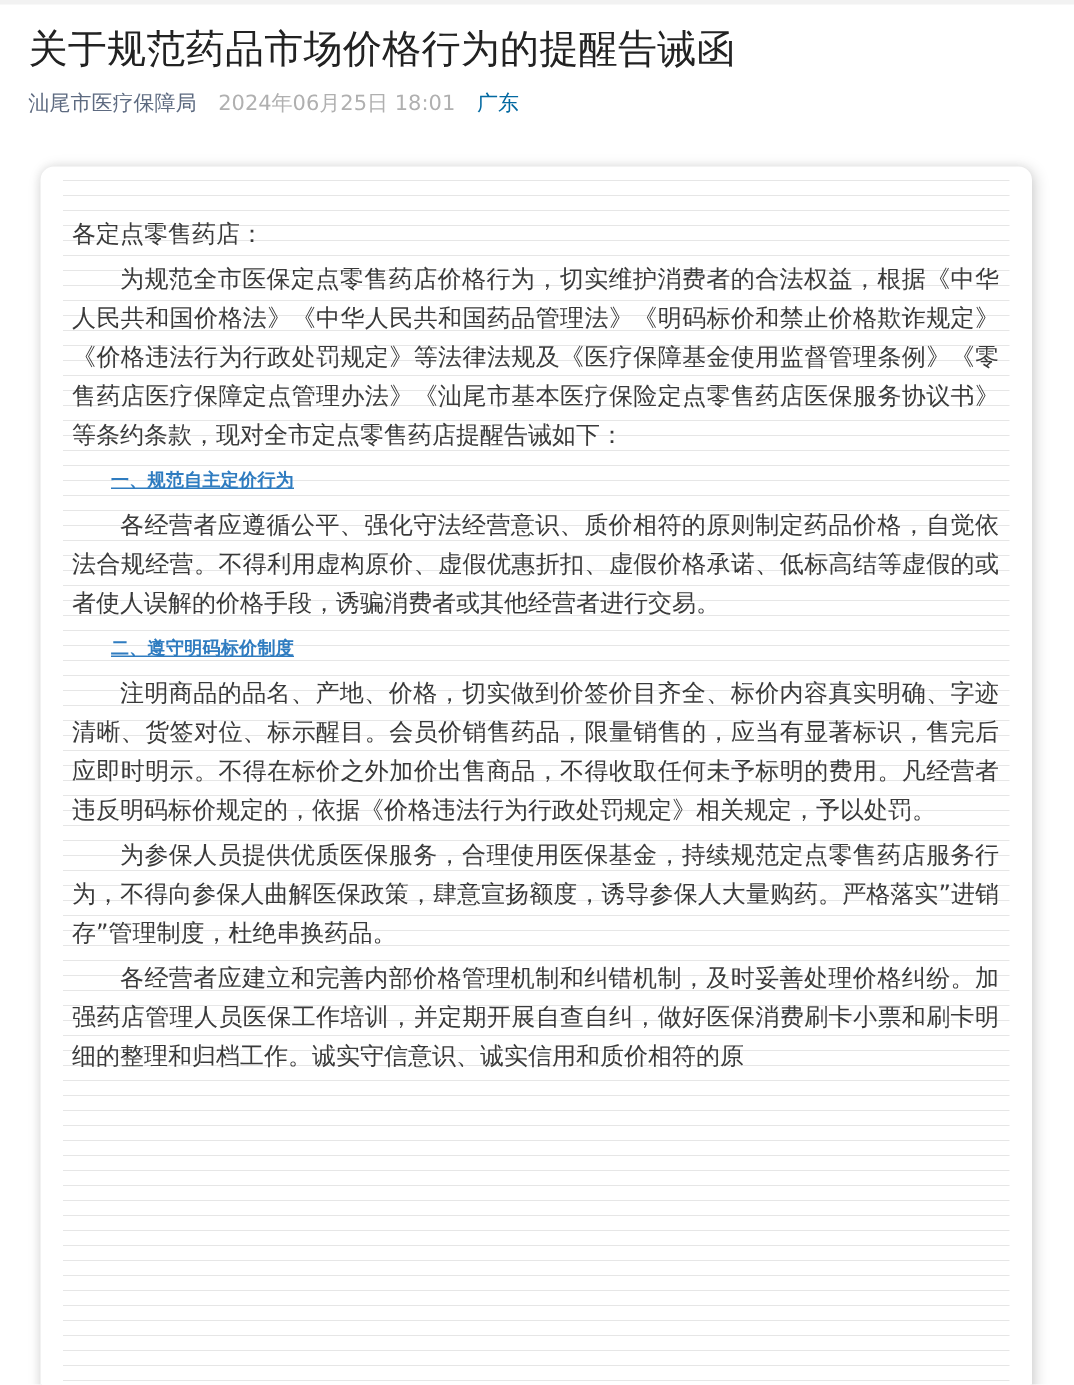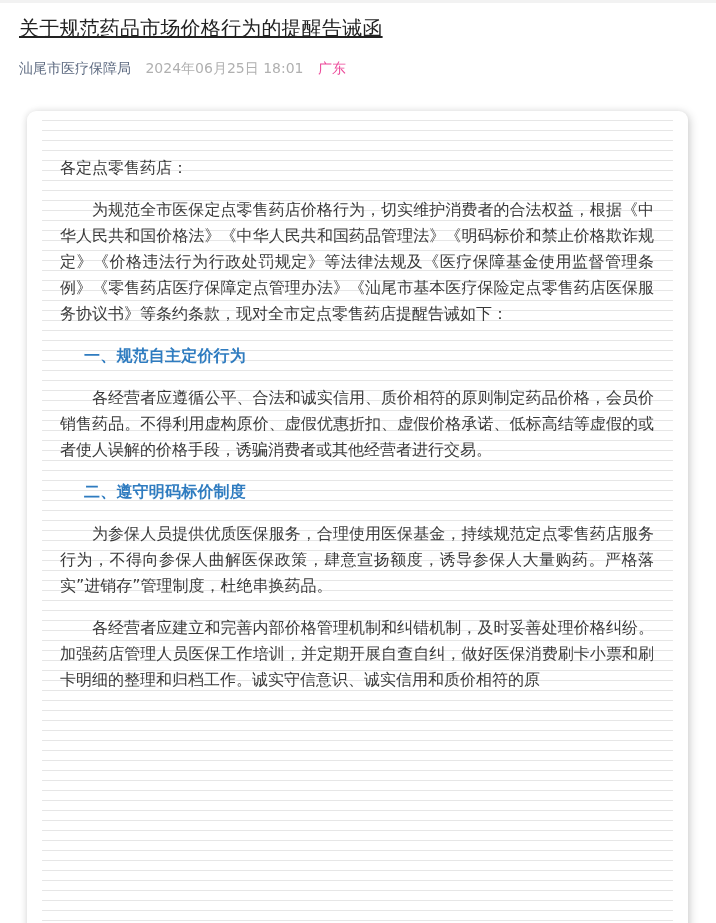--- a/index.html
+++ b/index.html
@@ -4,56 +4,56 @@
 <style>
   html, body { margin: 0; padding: 0; background: #ffffff; }
   body {
     width: 716px; height: 923px; overflow: hidden; position: relative;
     font-family: "DejaVu Sans", "Liberation Sans", sans-serif;
     color: #333;
   }
   .topline { position: absolute; left: 0; top: 0; width: 716px; height: 3px; background: #f2f2f2; }
   .title {
     position: absolute; left: 19px; top: 15px; margin: 0;
-    font-size: 20px; font-weight: normal; color: #222; letter-spacing: 0.2px;
+    font-size: 26px; font-weight: normal; color: #222; letter-spacing: 0.2px;
     white-space: nowrap;
-    text-decoration: underline;
   }
   .meta {
     position: absolute; left: 19px; top: 60px;
     font-size: 14px; white-space: nowrap;
   }
   .meta .source { color: #5d6a80; margin-right: 10px; }
   .meta .date { color: #b0b0b0; margin-right: 10px; }
-  .meta .region { color: #ec4899; }
+  .meta .region { color: #0369a1; }
 
   .card {
     position: absolute; left: 27px; top: 111px; width: 661px; height: 840px;
     background: #ffffff;
     border-radius: 9px;
     box-shadow: 2px 2px 10px rgba(0,0,0,0.18), -1px 0 6px rgba(0,0,0,0.06);
   }
   .ruled {
     position: absolute; left: 15px; top: 0; width: 631px; height: 840px;
     background-image: repeating-linear-gradient(
       to bottom,
       transparent 0px, transparent 9px,
       #e6e6e6 9px, #e6e6e6 10px);
   }
   .content {
     position: absolute; left: 17px; top: 28px; width: 626px;
     font-size: 16px; line-height: 26px; color: #3a3a3a;
   }
-  .content p { margin: 16px; text-align: justify; }
+  .content p { margin: 4px; text-align: justify; }
   .content p.indent { text-indent: 2em; }
   .content p.greeting { margin-bottom: 4px; }
   .content h2 {
-    margin: 3px 0 4px 0; font-size: 16px; line-height: 26px;
+    margin: 3px 0 4px 0; font-size: 12px; line-height: 26px;
     color: #2f7cc0; font-weight: bold; text-indent: 2.5em;
     letter-spacing: 0.2px;
+    text-decoration: underline;
   }
 </style>
 </head>
 <body>
 
 <div class="topline"></div>
 
 <h1 class="title">关于规范药品市场价格行为的提醒告诫函</h1>
 
 <div class="meta">
@@ -62,22 +62,23 @@
   <span class="region">广东</span>
 </div>
 
 <div class="card">
   <div class="ruled"></div>
   <div class="content">
     <p class="greeting">各定点零售药店：</p>
     <p class="indent">为规范全市医保定点零售药店价格行为，切实维护消费者的合法权益，根据《中华人民共和国价格法》《中华人民共和国药品管理法》《明码标价和禁止价格欺诈规定》《价格违法行为行政处罚规定》等法律法规及《医疗保障基金使用监督管理条例》《零售药店医疗保障定点管理办法》《汕尾市基本医疗保险定点零售药店医保服务协议书》等条约条款，现对全市定点零售药店提醒告诫如下：</p>
 
     <h2>一、规范自主定价行为</h2>
-    <p class="indent">各经营者应遵循公平、合法和诚实信用、质价相符的原则制定药品价格，会员价销售药品。不得利用虚构原价、虚假优惠折扣、虚假价格承诺、低标高结等虚假的或者使人误解的价格手段，诱骗消费者或其他经营者进行交易。</p>
+    <p class="indent">各经营者应遵循公平、强化守法经营意识、质价相符的原则制定药品价格，自觉依法合规经营。不得利用虚构原价、虚假优惠折扣、虚假价格承诺、低标高结等虚假的或者使人误解的价格手段，诱骗消费者或其他经营者进行交易。</p>
 
     <h2>二、遵守明码标价制度</h2>
+    <p class="indent">注明商品的品名、产地、价格，切实做到价签价目齐全、标价内容真实明确、字迹清晰、货签对位、标示醒目。会员价销售药品，限量销售的，应当有显著标识，售完后应即时明示。不得在标价之外加价出售商品，不得收取任何未予标明的费用。凡经营者违反明码标价规定的，依据《价格违法行为行政处罚规定》相关规定，予以处罚。</p>
 
     <p class="indent">为参保人员提供优质医保服务，合理使用医保基金，持续规范定点零售药店服务行为，不得向参保人曲解医保政策，肆意宣扬额度，诱导参保人大量购药。严格落实”进销存”管理制度，杜绝串换药品。</p>
 
 
     <p class="indent">各经营者应建立和完善内部价格管理机制和纠错机制，及时妥善处理价格纠纷。加强药店管理人员医保工作培训，并定期开展自查自纠，做好医保消费刷卡小票和刷卡明细的整理和归档工作。诚实守信意识、诚实信用和质价相符的原</p>
   </div>
 </div>
 
 </body></html>

